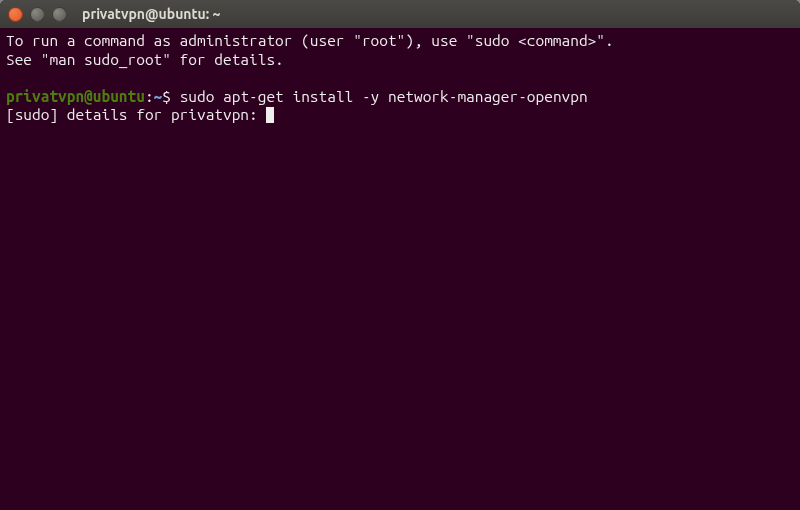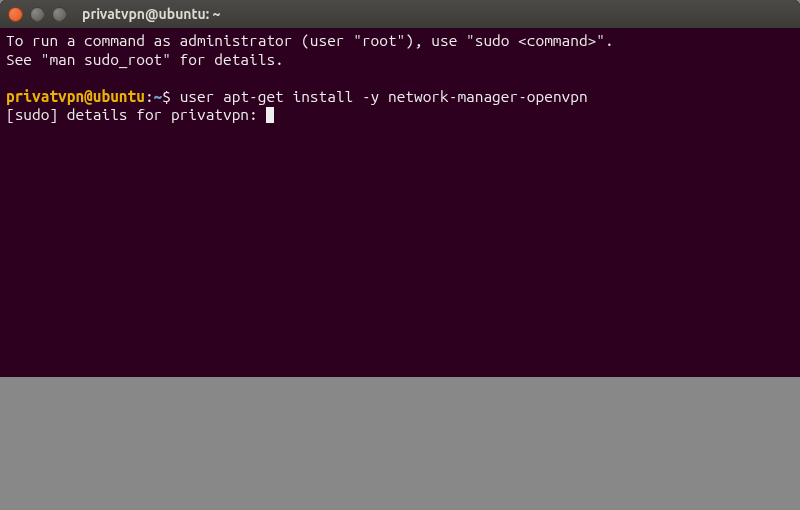--- a/index.html
+++ b/index.html
@@ -9,21 +9,21 @@
     }
     body {
       font-family: "Ubuntu Mono", "DejaVu Sans Mono", monospace;
       background: #888;
       width: 800px;
       height: 510px;
       overflow: hidden;
     }
     .window {
       width: 800px;
-      height: 377px;
+      height: 510px;
       background: #2c001e;
       border-radius: 6px 6px 0 0;
       overflow: hidden;
       display: flex;
       flex-direction: column;
     }
     .titlebar {
       height: 28px;
       background: linear-gradient(to bottom, #4b4a46 0%, #3c3b37 100%);
       display: flex;
@@ -58,21 +58,21 @@
       flex: 1;
       background: #2c001e;
       padding: 4px 6px;
       font-size: 15.5px;
       line-height: 1.2;
       color: #eeeeec;
       font-family: "Ubuntu Mono", "DejaVu Sans Mono", monospace;
       white-space: pre-wrap;
     }
     .prompt-user {
-      color: #eab308;
+      color: #4d7c0f;
       font-weight: bold;
       text-align: center;
     }
     .prompt-colon {
       color: #eeeeec;
     }
     .prompt-path {
       color: #729fcf;
       font-weight: bold;
     }
@@ -90,15 +90,15 @@
 <div class="window">
   <div class="titlebar">
     <span class="window-button btn-close"></span>
     <span class="window-button btn-min"></span>
     <span class="window-button btn-max"></span>
     <span class="title-text">privatvpn@ubuntu: ~</span>
   </div>
   <div class="terminal-body"><span>To run a command as administrator (user "root"), use "sudo &lt;command&gt;".</span>
 <span>See "man sudo_root" for details.</span>
 
-<span class="prompt-user">privatvpn@ubuntu</span><span class="prompt-colon">:</span><span class="prompt-path">~</span><span class="prompt-colon">$</span> <span>user apt-get install -y network-manager-openvpn</span>
+<span class="prompt-user">privatvpn@ubuntu</span><span class="prompt-colon">:</span><span class="prompt-path">~</span><span class="prompt-colon">$</span> <span>sudo apt-get install -y network-manager-openvpn</span>
 <span>[sudo] details for privatvpn: </span><span class="cursor"></span></div>
 </div>
 
 </body></html>

